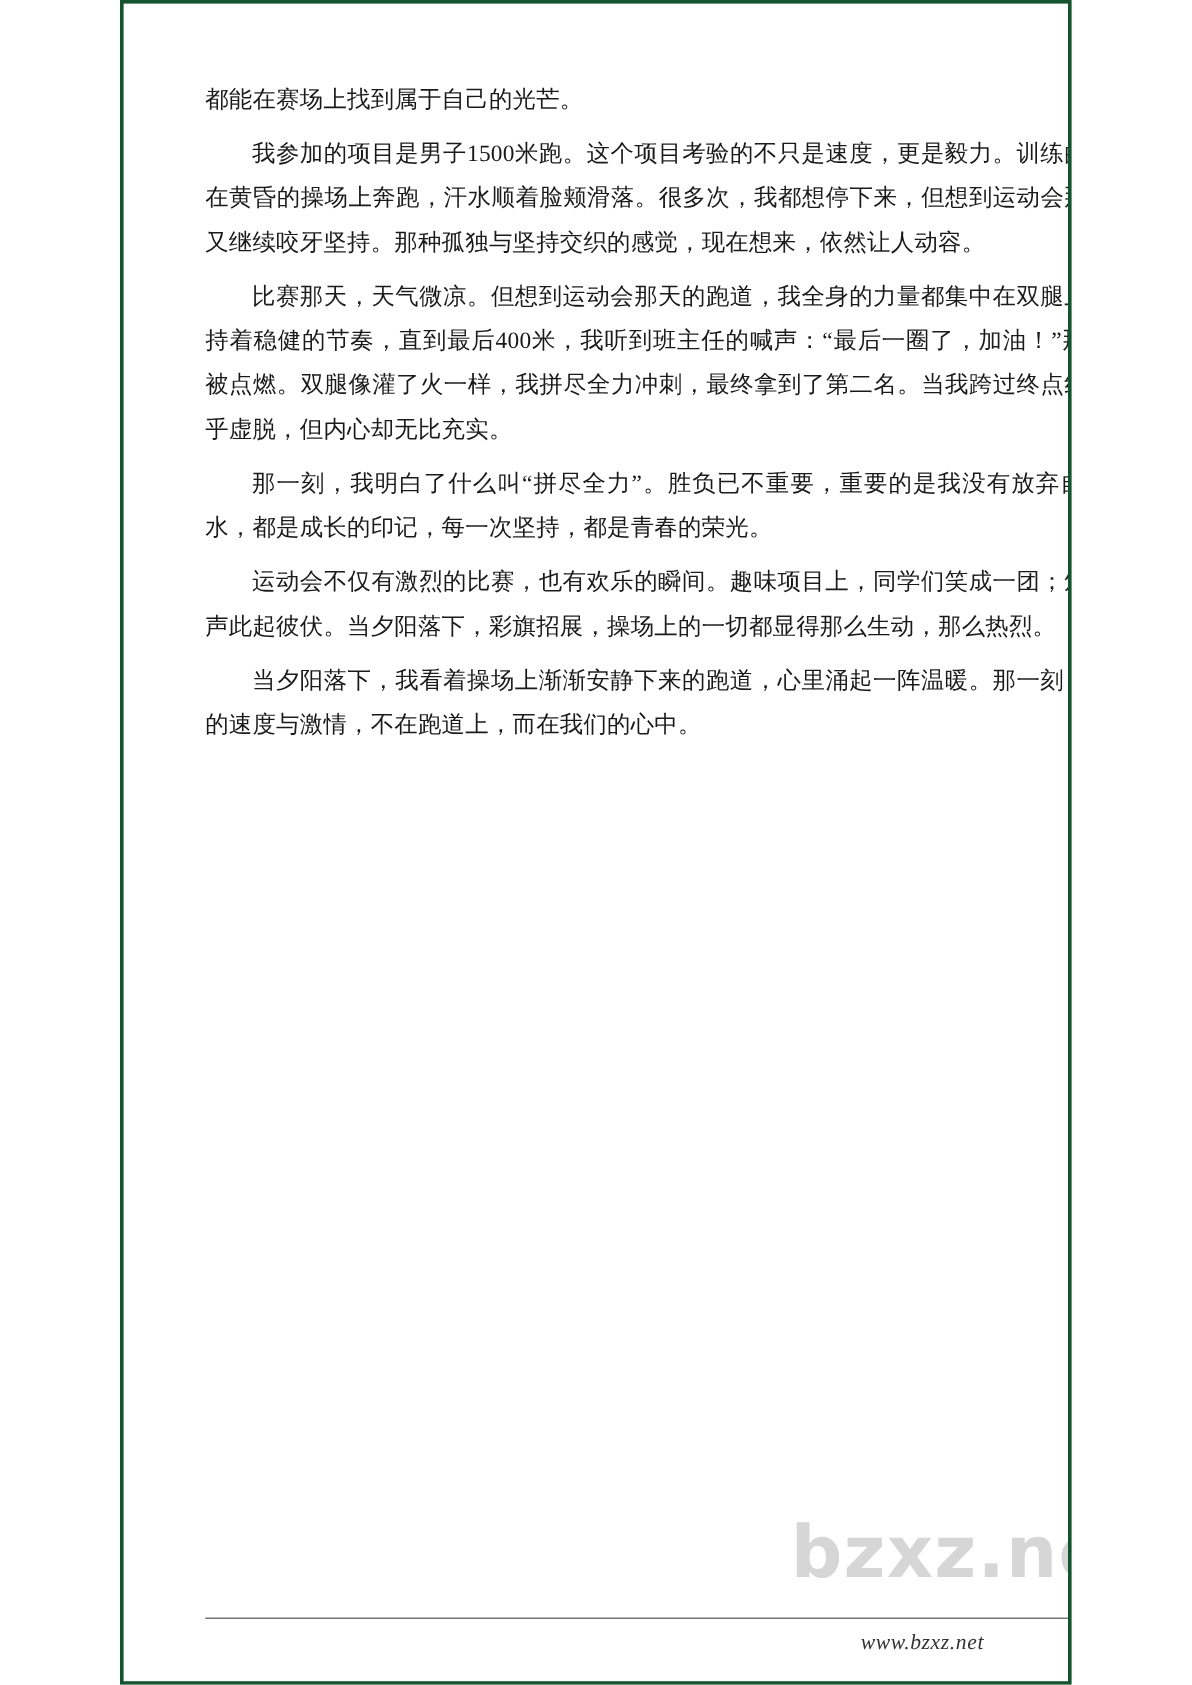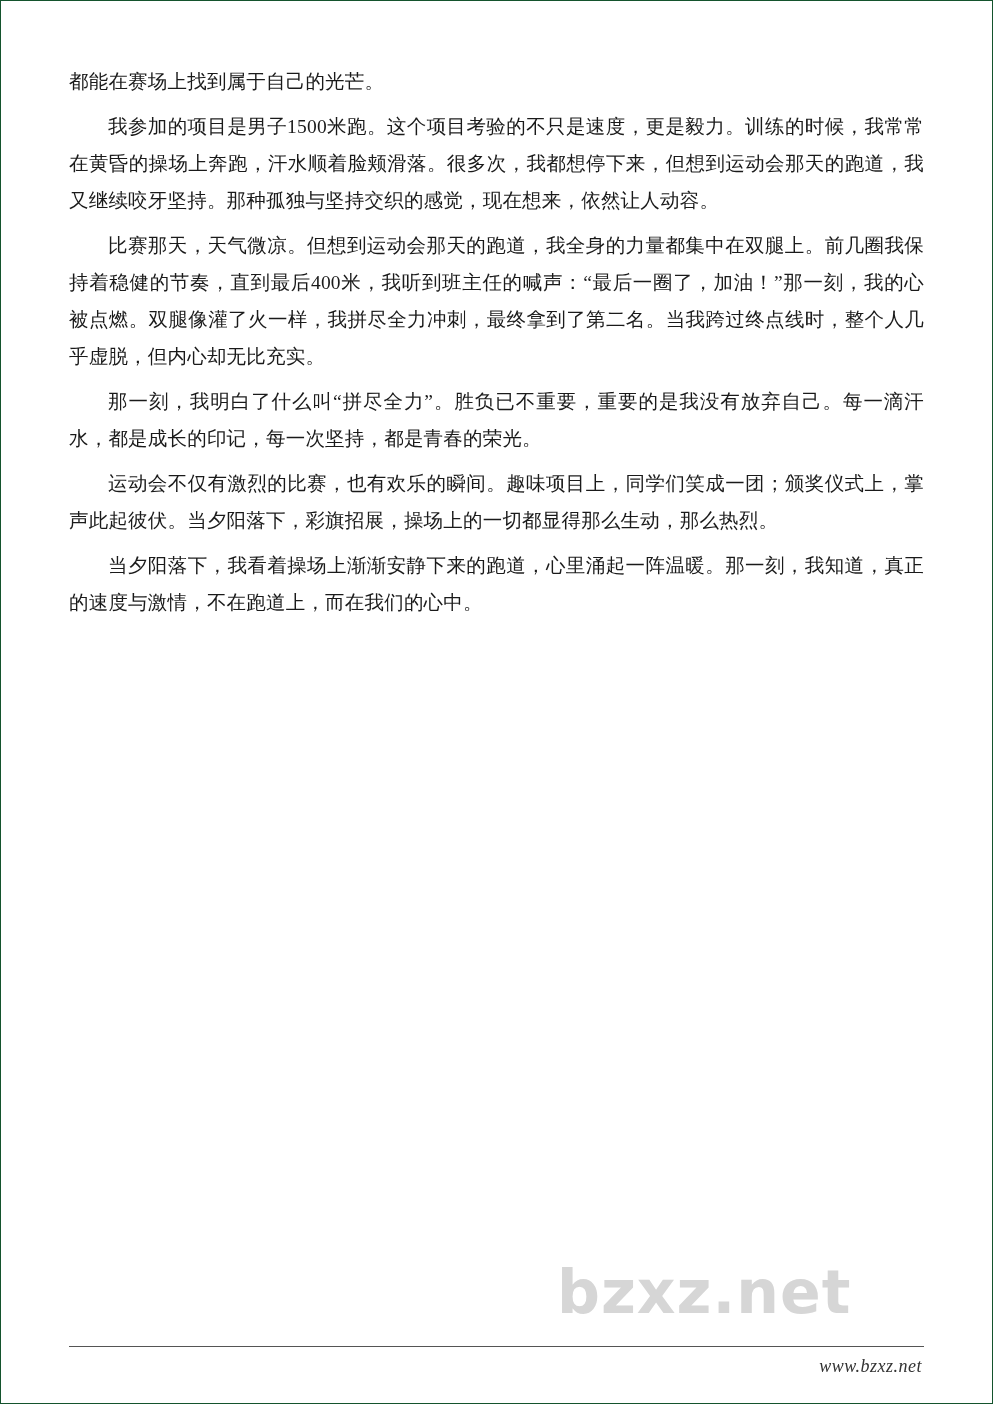--- a/index.html
+++ b/index.html
@@ -2,25 +2,25 @@
 <html><head>
 <meta charset="utf-8">
 <style>
   html, body {
     margin: 0;
     padding: 0;
     background: #ffffff;
   }
   .page {
     position: relative;
-    width: 993px;
+    width: 793px;
     height: 1404px;
     margin: 0 auto;
     background: #ffffff;
-    border: 1px solid #14532d;
+    border: 3px solid #14532d;
     box-sizing: border-box;
     overflow: hidden;
     font-family: "Liberation Serif", "DejaVu Serif", serif;
   }
   .content {
     position: absolute;
     left: 68px;
     top: 62px;
     width: 855px;
   }

